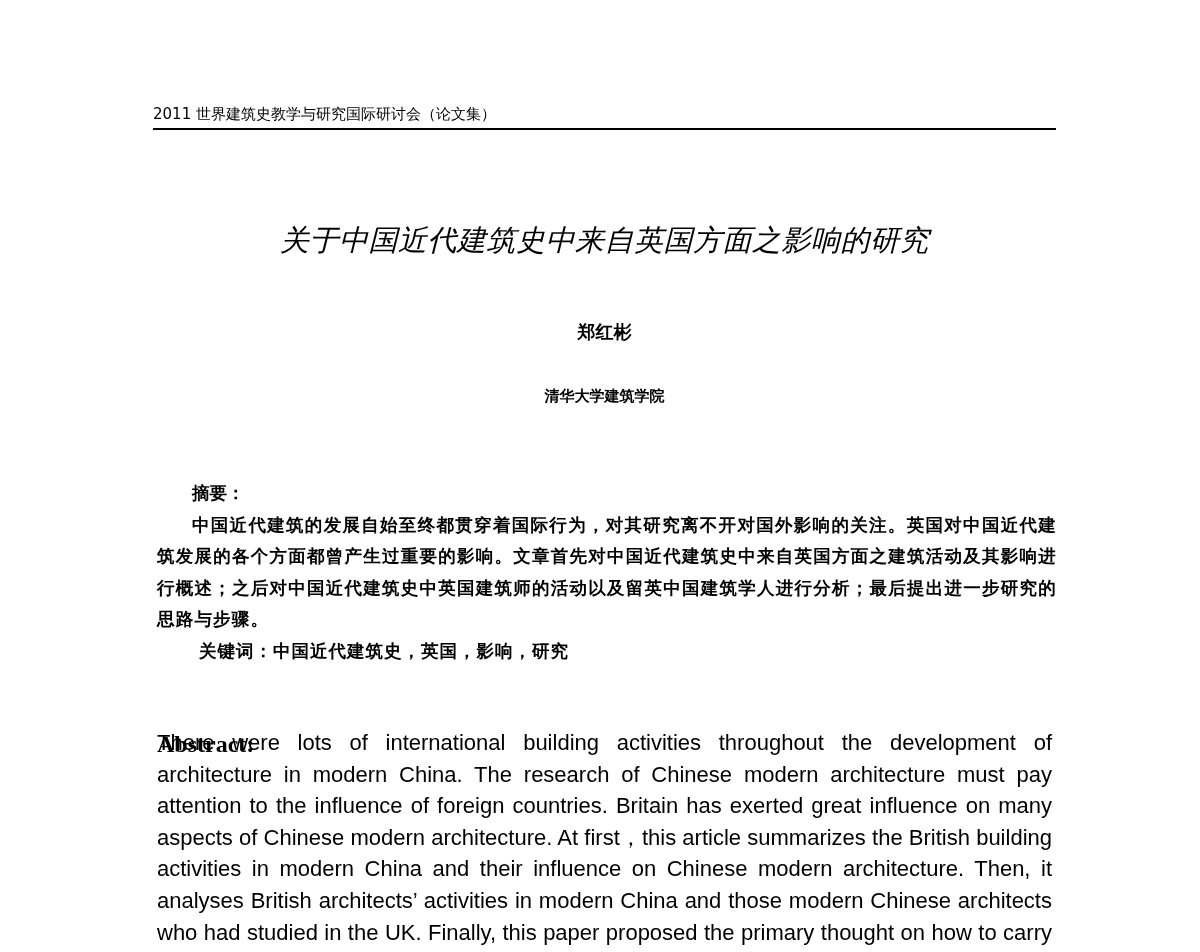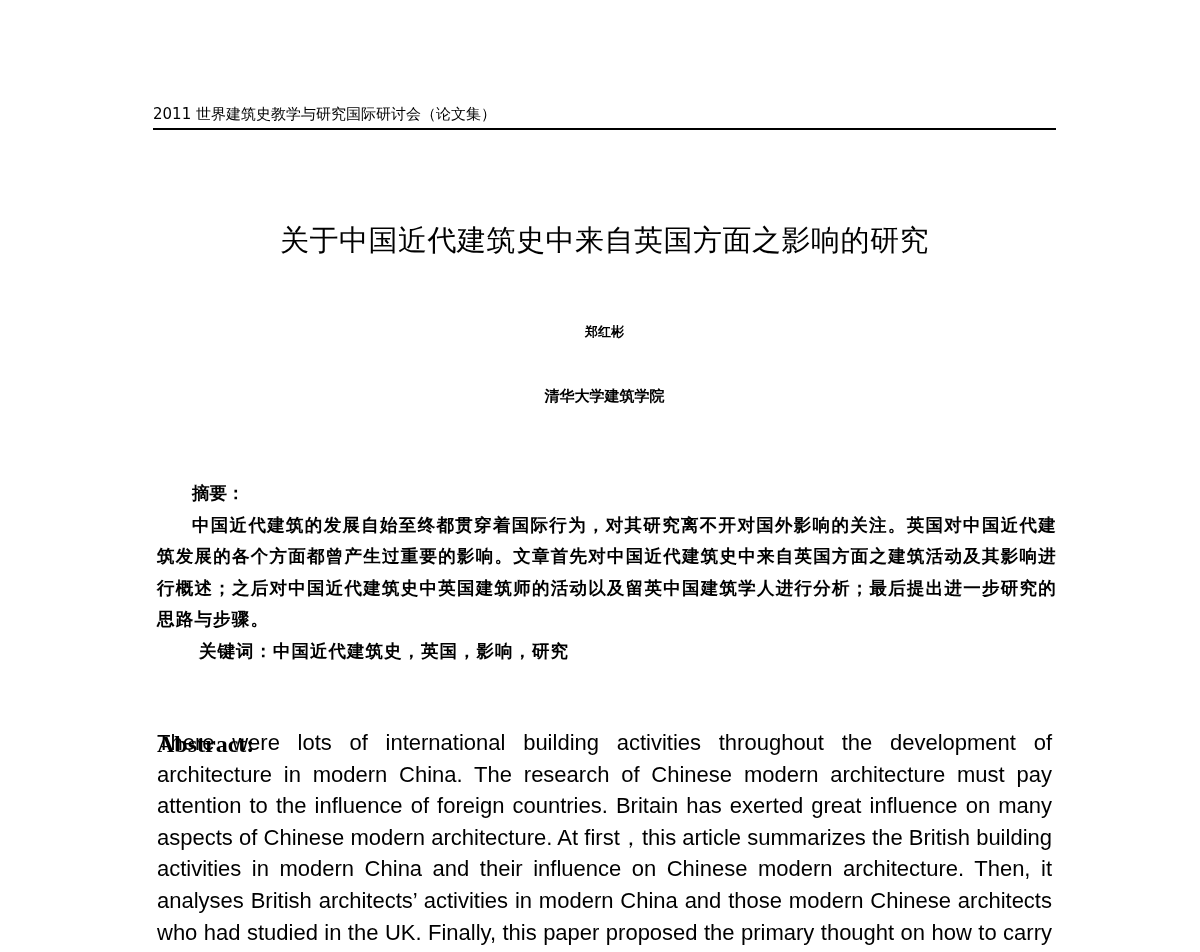--- a/index.html
+++ b/index.html
@@ -4,25 +4,25 @@
 <style>
   html, body { margin: 0; padding: 0; background: #ffffff; }
   body { width: 1200px; height: 952px; position: relative; overflow: hidden; color: #000; }
   .running-head {
     position: absolute; left: 153px; top: 104px; width: 903px;
     text-align: left; font-family: "DejaVu Sans", sans-serif; font-size: 15px; line-height: 20px;
   }
   .head-rule { position: absolute; left: 153px; top: 128px; width: 903px; height: 2px; background: #000; }
   .title {
     position: absolute; left: 153px; top: 220px; width: 903px; text-align: center;
-    font-family: "DejaVu Sans", sans-serif; font-size: 29px; line-height: 40px; letter-spacing: 0.5px;
+    font-family: "DejaVu Sans", sans-serif; font-size: 29px; line-height: 40px; letter-spacing: 0.5px; font-style: italic;
   }
   .author {
     position: absolute; left: 153px; top: 320px; width: 903px; text-align: center;
-    font-family: "DejaVu Sans", sans-serif; font-size: 13px; line-height: 24px; font-weight: bold;
+    font-family: "DejaVu Sans", sans-serif; font-size: 18px; line-height: 24px; font-weight: bold;
   }
   .affil {
     position: absolute; left: 153px; top: 385px; width: 903px; text-align: center;
     font-family: "DejaVu Sans", sans-serif; font-size: 15px; line-height: 22px; font-weight: bold;
   }
   .zh-block {
     position: absolute; left: 157px; top: 478px; width: 900px;
     font-family: "DejaVu Serif", serif; font-size: 17.5px; line-height: 31.5px;
   }
   .zh-label { font-weight: bold; margin-left: 35px; }

